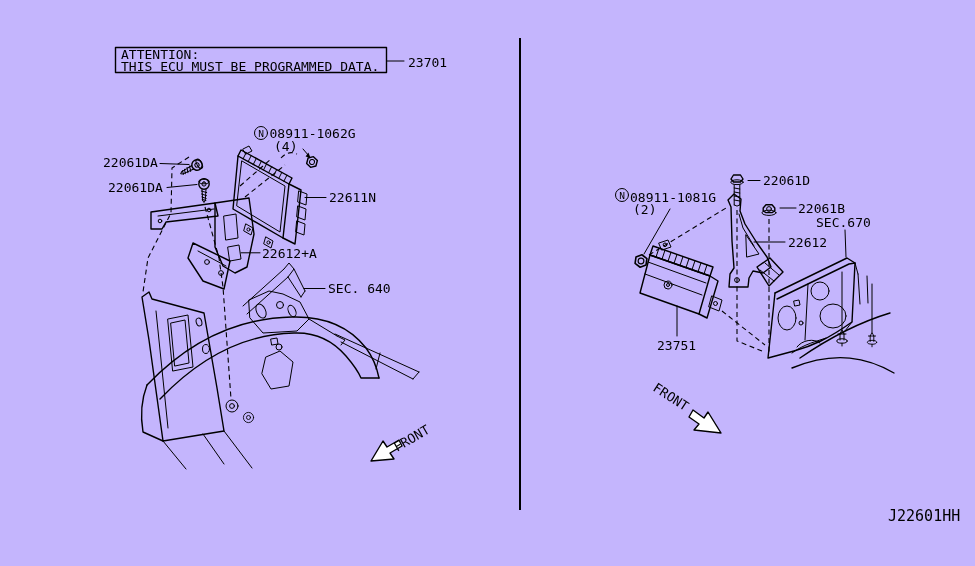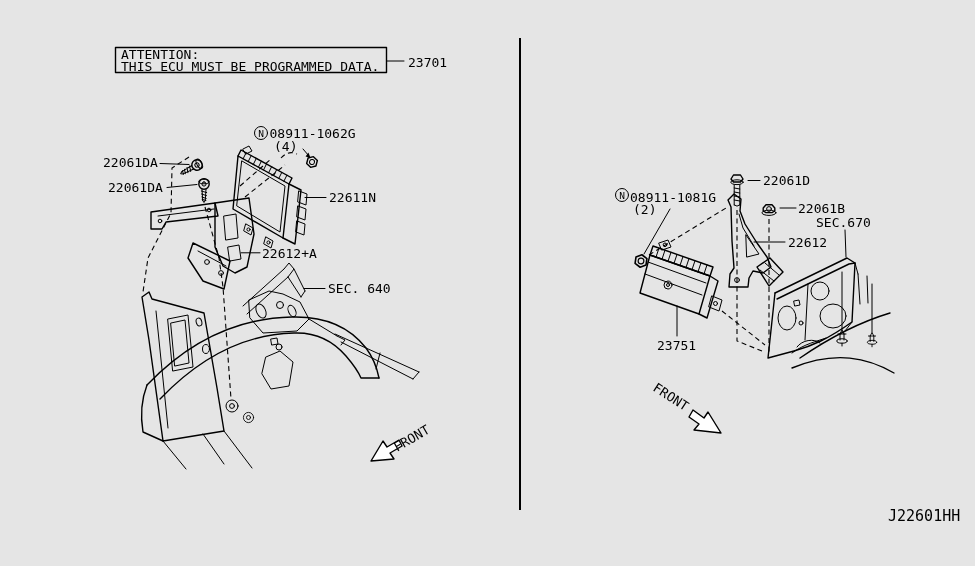--- a/index.html
+++ b/index.html
@@ -1,16 +1,16 @@
 <!DOCTYPE html>
 <html><head>
 <meta charset="utf-8">
 <style>
   html,body{margin:0;padding:0;background:#ffffff;}
-  .stage{position:relative;width:975px;height:566px;background:#e5e5e5;overflow:hidden;}
+  .stage{position:relative;width:975px;height:566px;background:#c4b5fd;overflow:hidden;}
   svg{display:block;}
   
   .s  {stroke:#000;fill:none;stroke-width:1.4;stroke-linecap:round;stroke-linejoin:round;}
   .t  {stroke:#000;fill:none;stroke-width:1;stroke-linecap:round;stroke-linejoin:round;}
   .d  {stroke:#000;fill:none;stroke-width:1.1;stroke-dasharray:5 3.5;stroke-linecap:butt;}
   .fw {stroke:#000;fill:#fff;stroke-width:1.4;stroke-linejoin:round;}
   .fb {fill:#000;stroke:none;}
   text{fill:#000;stroke:none;font-family:"DejaVu Sans Mono","Liberation Mono",monospace;font-size:13px;}
   text.nsym{font-size:9.5px;text-anchor:middle;}
   text.code{font-size:15px;}

